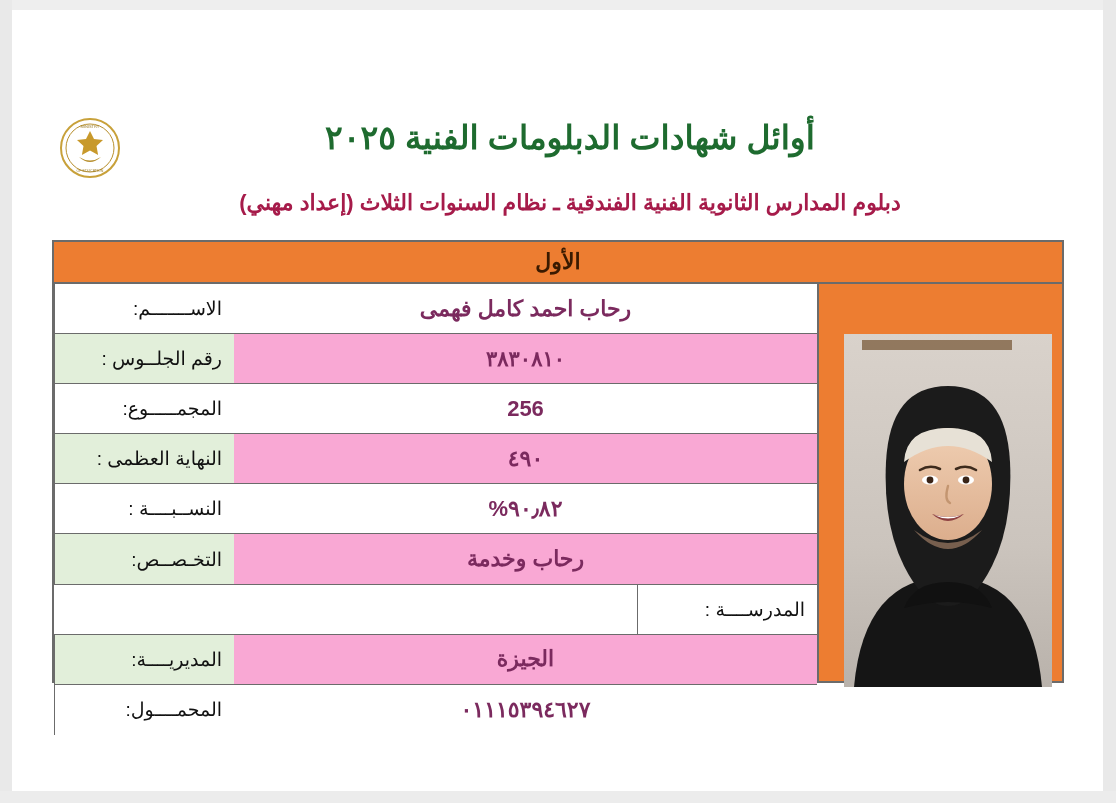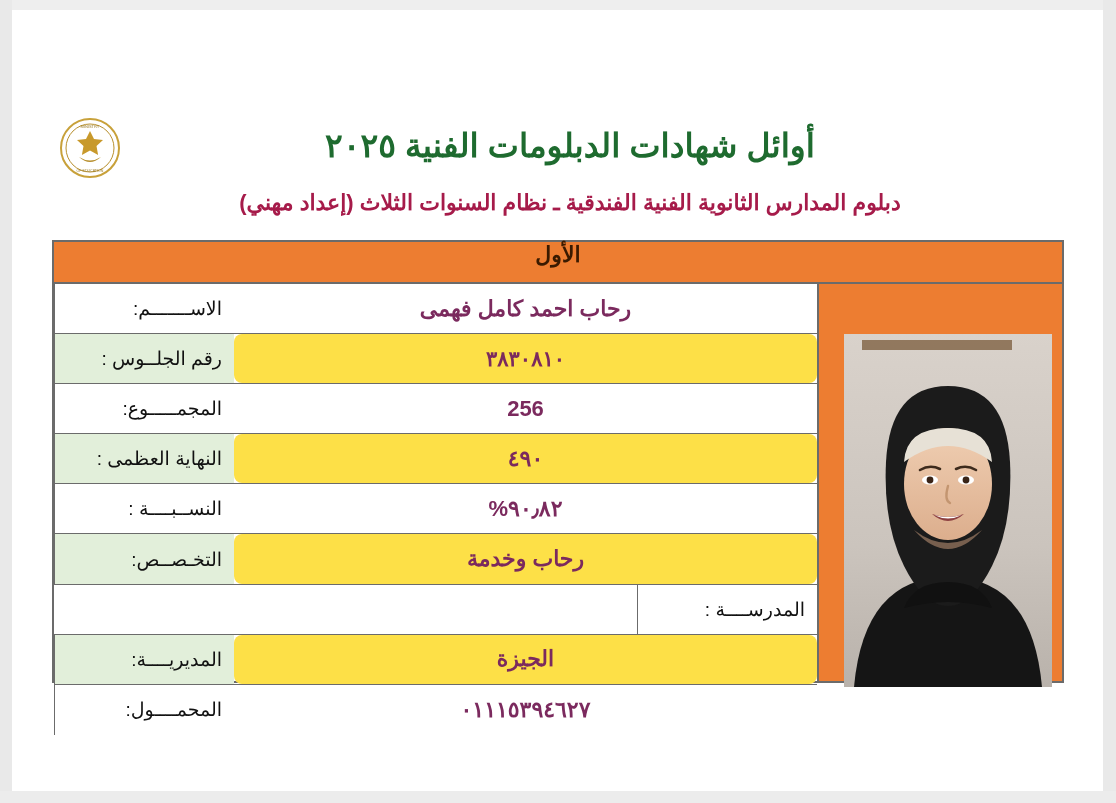--- a/index.html
+++ b/index.html
@@ -62,21 +62,20 @@
     left: 140px;
     top: 118px;
     width: 860px;
     text-align: center;
     font-size: 33px;
     font-weight: bold;
     color: #1e6b2f;
     letter-spacing: 0px;
     direction: rtl;
     white-space: nowrap;
-    margin-top: 8px;
   }
   .title-sub {
     position: absolute;
     left: 100px;
     top: 190px;
     width: 940px;
     text-align: center;
     font-size: 22px;
     font-weight: bold;
     color: #a61b4a;
@@ -98,20 +97,21 @@
   .rank-bar {
     position: absolute;
     left: 0;
     top: 0;
     right: 0;
     height: 42px;
     background: #ed7d31;
     border-bottom: 2px solid #6b6b6b;
     box-sizing: border-box;
     display: flex;
+    align-items: center;
     justify-content: center;
   }
   .rank-bar span {
     font-size: 22px;
     font-weight: bold;
     color: #3a1a00;
   }
   .photo-col {
     position: absolute;
     right: 0;
@@ -169,21 +169,21 @@
     box-sizing: border-box;
     display: flex;
     align-items: center;
     justify-content: center;
     font-size: 22px;
     font-weight: bold;
     color: #7b2a5e;
     background: #ffffff;
     white-space: nowrap;
   }
-  .row .value.tint { background: #fde047; border-radius: 8px; }
+  .row .value.tint { background: #f9a8d4; }
   .row .value.big { font-size: 21px; }
 </style>
 </head>
 <body>
 
 <div class="page">
 
   <div class="edge-top"></div>
   <div class="edge-left"></div>
   <div class="edge-right"></div>

